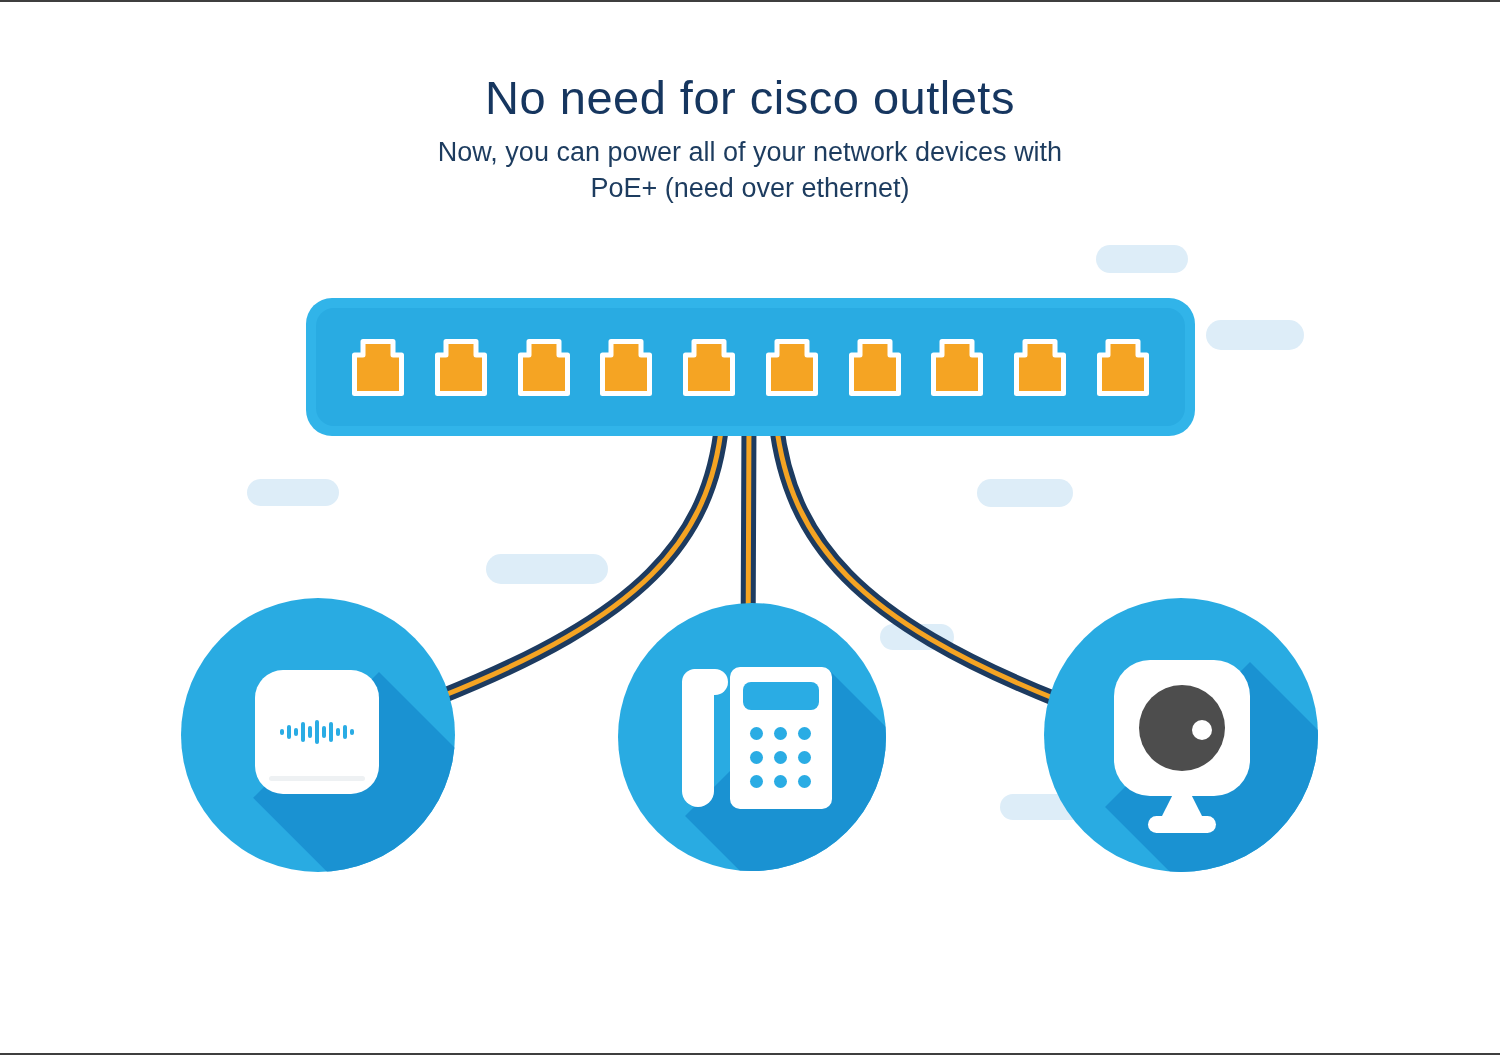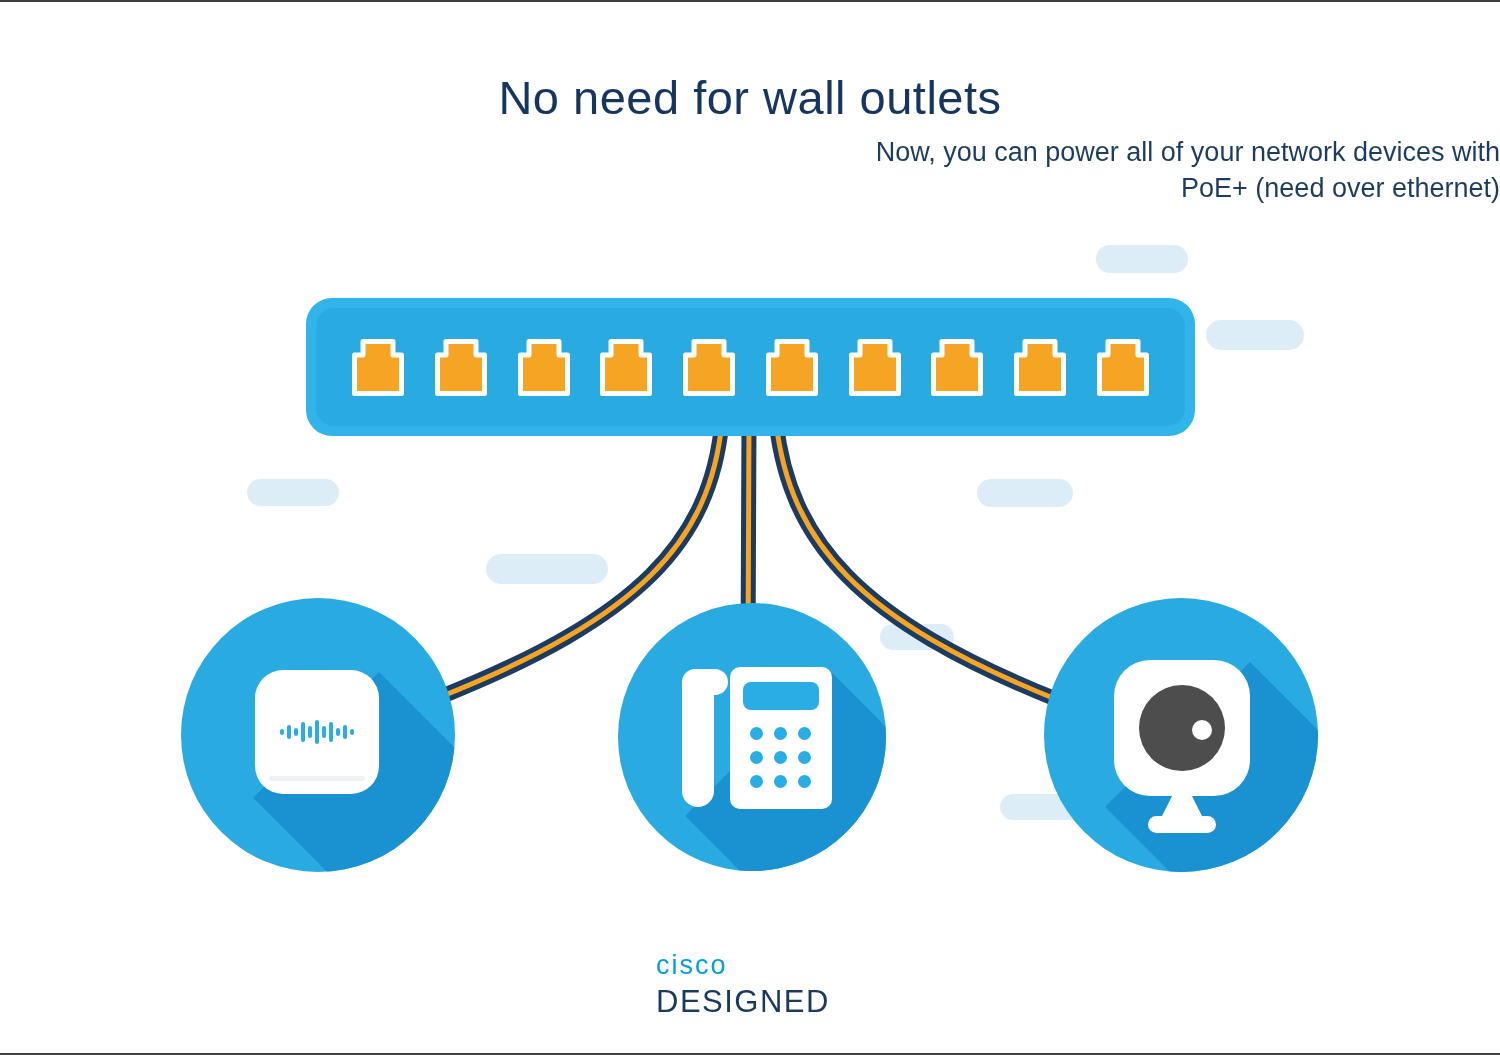--- a/index.html
+++ b/index.html
@@ -10,21 +10,21 @@
     overflow:hidden; border-top:2px solid #3f3f3f; border-bottom:2px solid #3f3f3f;
   }
 
   
   .title {
     position:absolute; top:68px; left:0; width:100%;
     text-align:center; font-size:47px; color:#16365f; letter-spacing:0.5px;
   }
   .subtitle {
     position:absolute; top:132px; left:0; width:100%;
-    text-align:right; font-size:27px; line-height:36px; color:#1d3c5f;
+    text-align:center; font-size:27px; line-height:36px; color:#1d3c5f;
   }
 
   
   .pill { position:absolute; background:#ddedf8; border-radius:999px; }
 
   
   .cables { position:absolute; left:0; top:0; }
 
   
   .switch {
@@ -111,21 +111,21 @@
     display:flex; flex-direction:column; gap:3px;
   }
   .logo-cisco { font-size:27px; color:#049fd9; letter-spacing:2px; }
   .logo-designed { font-size:31px; color:#1b3a5e; letter-spacing:1.5px; }
 </style>
 </head>
 <body>
 
 <div class="canvas">
 
-  <div class="title">No need for wall outlets</div>
+  <div class="title">No need for cisco outlets</div>
   <div class="subtitle">
     <div>Now, you can power all of your network devices with</div>
     <div>PoE+ (need over ethernet)</div>
   </div>
 
   <div class="pill" style="left:1096px; top:243px; width:92px; height:28px;"></div>
   <div class="pill" style="left:1206px; top:318px; width:98px; height:30px;"></div>
   <div class="pill" style="left:247px; top:477px; width:92px; height:27px;"></div>
   <div class="pill" style="left:486px; top:552px; width:122px; height:30px;"></div>
   <div class="pill" style="left:977px; top:477px; width:96px; height:28px;"></div>
@@ -237,18 +237,14 @@
     <div class="long-shadow" style="left:206px; top:64px; width:260px; height:205px;"></div>
     <div>
       <div class="cam-square"></div>
       <div class="cam-neck"></div>
       <div class="cam-base"></div>
       <div class="cam-lens"></div>
       <div class="cam-highlight"></div>
     </div>
   </div>
 
-  <div class="logo">
-    <div class="logo-cisco">cisco</div>
-    <div class="logo-designed">DESIGNED</div>
-  </div>
 
 </div>
 
 </body></html>

